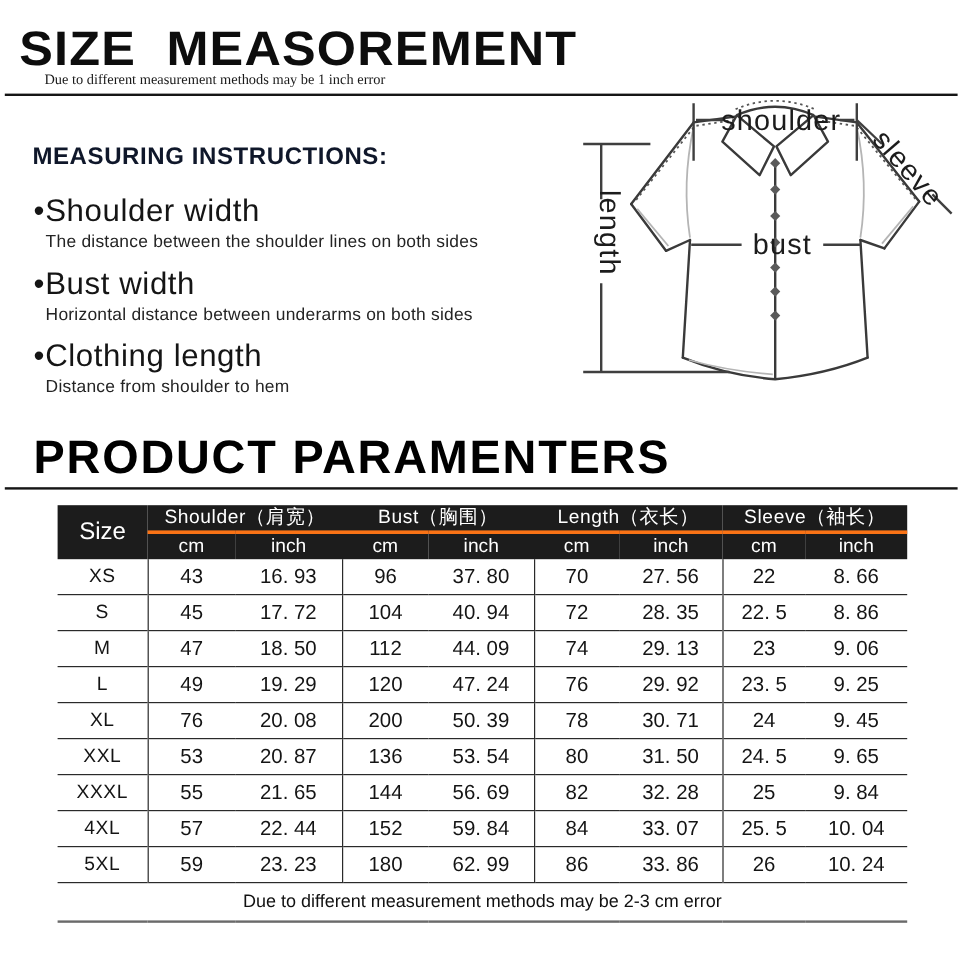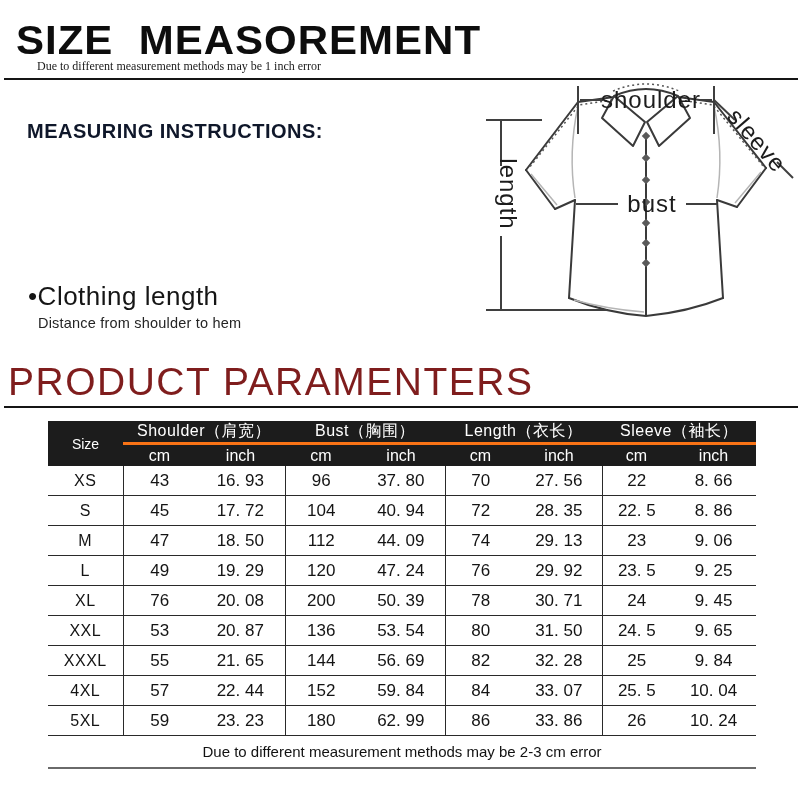--- a/index.html
+++ b/index.html
@@ -11,25 +11,25 @@
   .page-subtitle{left:17px;top:59px;font-size:12px;font-family:"Liberation Serif",serif;color:#191919;margin-left:20px;}
   .rule{background:#151515;height:2px;}
   .rule-top{left:4px;top:78px;width:794px;}
   .rule-mid{left:4px;top:406px;width:794px;}
   .ins-heading{left:27px;top:120px;font-size:20px;font-weight:bold;letter-spacing:.5px;color:#0f172a;}
   .ins-item{left:28px;width:430px;}
   .ins-item .t{font-size:26px;font-weight:400;color:#151515;letter-spacing:.5px;}
   .ins-item .d{font-size:14.5px;color:#242424;margin:3px 0 0 10px;letter-spacing:.2px;}
   .i1{top:160px;} .i2{top:221px;} .i3{top:281px;}
   .diagram{left:456px;top:60px;}
-  .h2-title{left:8px;top:360px;font-size:39px;font-weight:normal;letter-spacing:1.5px;color:#7f1d1d;}
+  .h2-title{left:28px;top:360px;font-size:39px;font-weight:bold;letter-spacing:1.5px;color:#000000;}
   .tbl-wrap{left:48px;top:421px;width:708px;}
   table{width:708px;border-collapse:collapse;table-layout:fixed;}
   thead th{background:#1c1c1c;color:#fff;font-weight:400;padding:0;}
-  th.size-th{font-size:14px;}
+  th.size-th{font-size:20px;}
   th.group-th{font-size:16px;height:18px;border-bottom:3px solid #f97316;letter-spacing:.5px;}
   th.unit-th{font-size:16px;height:21px;}
   tbody td{text-align:center;font-size:17px;height:29px;padding:0;border-top:1.5px solid #2a2a2a;color:#141414;}
   tbody tr:first-child td{border-top:none;}
   td.grp-start{border-left:1.5px solid #2a2a2a;margin-left:20px;}
   td.size-td{font-size:16px;letter-spacing:.5px;}
   tfoot td{border-top:1.5px solid #2a2a2a;border-bottom:2.5px solid #6a6a6a;height:31px;
            text-align:center;font-size:15px;padding:0;color:#111;}
   svg text{font-family:"Liberation Sans",sans-serif;}
   .dim-label{font-size:24px;fill:#1c1c1c;letter-spacing:1px;}
@@ -38,20 +38,28 @@
 <body>
 
 <div class="page">
 
   <div class="abs page-title">SIZE  MEASOREMENT</div>
   <div class="abs page-subtitle">Due to different measurement methods may be 1 inch error</div>
   <div class="abs rule rule-top"></div>
 
   <div class="abs ins-heading">MEASURING INSTRUCTIONS:</div>
 
+  <div class="abs ins-item i1">
+    <div class="t"><span>•</span><span>Shoulder width</span></div>
+    <div class="d">The distance between the shoulder lines on both sides</div>
+  </div>
+  <div class="abs ins-item i2">
+    <div class="t"><span>•</span><span>Bust width</span></div>
+    <div class="d">Horizontal distance between underarms on both sides</div>
+  </div>
   <div class="abs ins-item i3">
     <div class="t"><span>•</span><span>Clothing length</span></div>
     <div class="d">Distance from shoulder to hem</div>
   </div>
 
   <svg class="abs diagram" width="348" height="302" viewBox="0 0 348 302">
     <g fill="none" stroke="#3a3a3a" stroke-width="2" stroke-linejoin="round" stroke-linecap="round">
 
       <path d="M122,42 L70,110"></path>
       <path d="M70,110 L99,149"></path>

